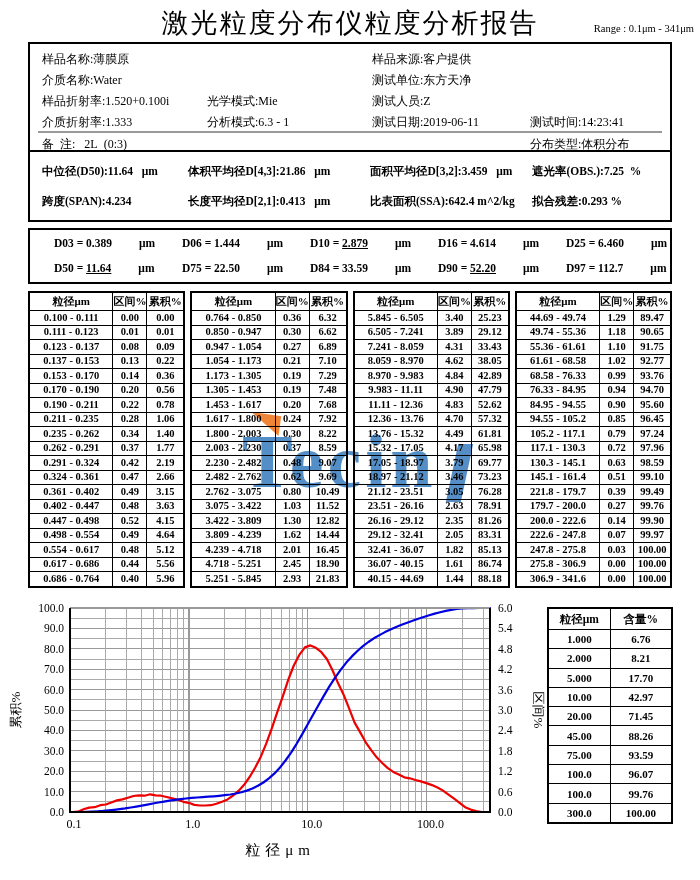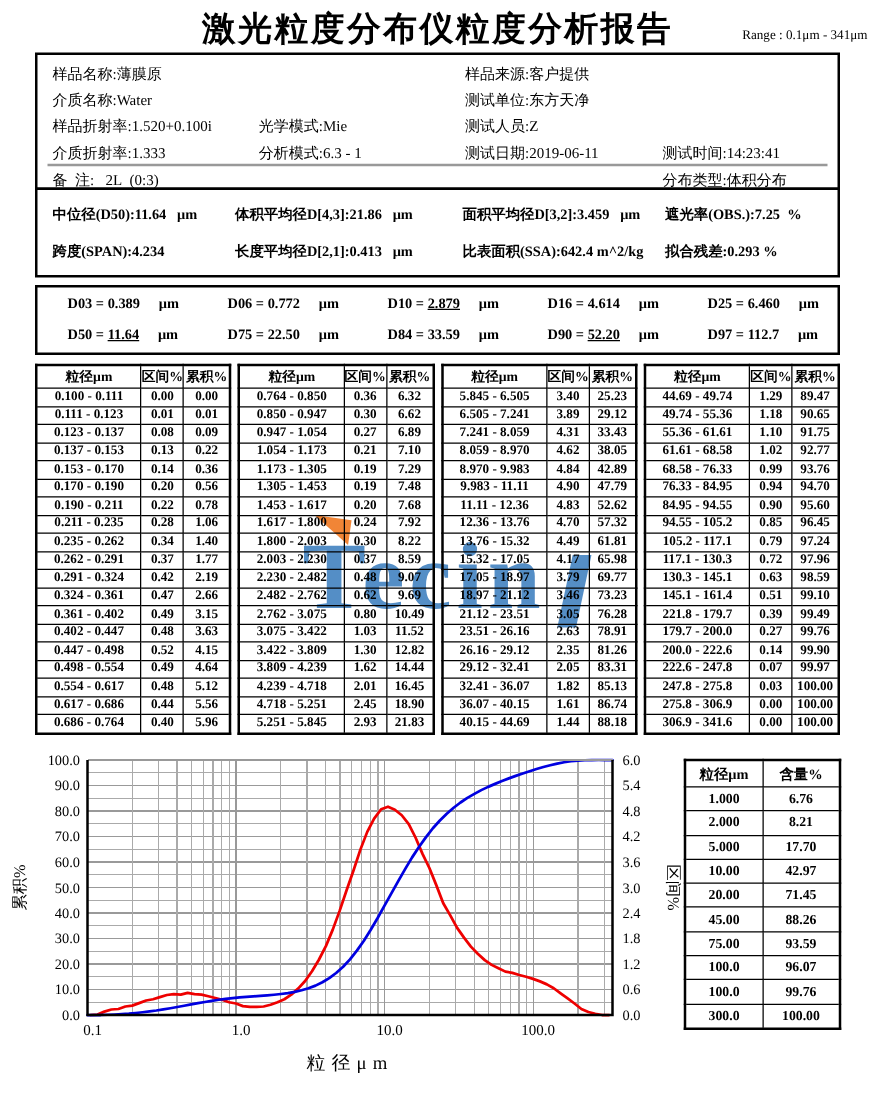--- a/index.html
+++ b/index.html
@@ -1,31 +1,31 @@
 <!DOCTYPE html>
 <html><head>
 <meta charset="utf-8">
 <style>
   html,body{margin:0;padding:0;background:#fff}
   #page{position:relative;width:700px;height:880px;background:#fff;color:#000;
         font-family:"Liberation Serif",serif;overflow:hidden}
   .title{position:absolute;top:5px;left:0;width:100%;text-align:center;
-         font-size:27px;font-weight:bold;letter-spacing:2px}
+         font-size:27px;font-weight:normal;letter-spacing:2px}
   .range{position:absolute;top:23px;right:6px;font-size:10.5px;font-weight:normal}
   .box{position:absolute;left:28px;width:644px;border:2px solid #000;box-sizing:border-box;background:transparent;z-index:2}
   #info-box{top:42px;height:110px}
   #stats-box{top:150px;height:72px}
   #d-box{top:228px;height:56px}
   .fld{position:absolute;font-size:12px;font-weight:normal;white-space:nowrap}
   .sfld{position:absolute;font-size:11.5px;font-weight:bold;white-space:nowrap}
   #info-sep{position:absolute;left:8px;right:8px;top:87px;height:2px;background:#999}
   .d-row{position:absolute;left:0;width:100%;display:flex}
   .d-cell{flex:1;padding-left:24px;font-size:11.5px;font-weight:bold;white-space:nowrap;box-sizing:border-box}
   .dv-u{text-decoration:underline}
-  .d-unit{margin-left:15px}
+  .d-unit{margin-left:27px}
   #tables{position:absolute;left:28px;top:291px;width:644px;display:flex;gap:5px;z-index:2}
   table{border-collapse:collapse;table-layout:fixed}
   .grp{flex:1;border:2px solid #000;width:100%}
   .grp th,.grp td{border:1px solid #000;text-align:center;padding:0;font-weight:bold;background:transparent}
   .grp th{font-size:11px;height:17px}
   .grp td{font-size:10.5px;height:13.5px;line-height:1;white-space:nowrap}
   .side-wrap{position:absolute;left:547px;top:607px;z-index:2}
   .side{border:2px solid #000;width:126px}
   .side th,.side td{border:1px solid #000;text-align:center;font-weight:bold;padding:0}
   .side th{font-size:11.5px;height:20px}
@@ -68,21 +68,21 @@
       <span class="sfld" style="left:340px;top:12px">面积平均径D[3,2]:3.459&nbsp;&nbsp;&nbsp;μm</span>
       <span class="sfld" style="left:502px;top:12px">遮光率(OBS.):7.25&nbsp;&nbsp;%</span>
       <span class="sfld" style="left:12px;top:42px">跨度(SPAN):4.234</span>
       <span class="sfld" style="left:158px;top:42px">长度平均径D[2,1]:0.413&nbsp;&nbsp;&nbsp;μm</span>
       <span class="sfld" style="left:340px;top:42px">比表面积(SSA):642.4&nbsp;m^2/kg</span>
       <span class="sfld" style="left:502px;top:42px">拟合残差:0.293 %</span>
     </div>
   <div class="box" id="d-box">
       <div class="d-row" style="top:7px">
         <div class="d-cell">D03 = <span class="">0.389</span><span class="d-unit">μm</span></div>
-        <div class="d-cell">D06 = <span class="">0.772</span><span class="d-unit">μm</span></div>
+        <div class="d-cell">D06 = <span class="">1.444</span><span class="d-unit">μm</span></div>
         <div class="d-cell">D10 = <span class="dv-u">2.879</span><span class="d-unit">μm</span></div>
         <div class="d-cell">D16 = <span class="">4.614</span><span class="d-unit">μm</span></div>
         <div class="d-cell">D25 = <span class="">6.460</span><span class="d-unit">μm</span></div>
       </div>
       <div class="d-row" style="top:32px">
         <div class="d-cell">D50 = <span class="dv-u">11.64</span><span class="d-unit">μm</span></div>
         <div class="d-cell">D75 = <span class="">22.50</span><span class="d-unit">μm</span></div>
         <div class="d-cell">D84 = <span class="">33.59</span><span class="d-unit">μm</span></div>
         <div class="d-cell">D90 = <span class="dv-u">52.20</span><span class="d-unit">μm</span></div>
         <div class="d-cell">D97 = <span class="">112.7</span><span class="d-unit">μm</span></div>

